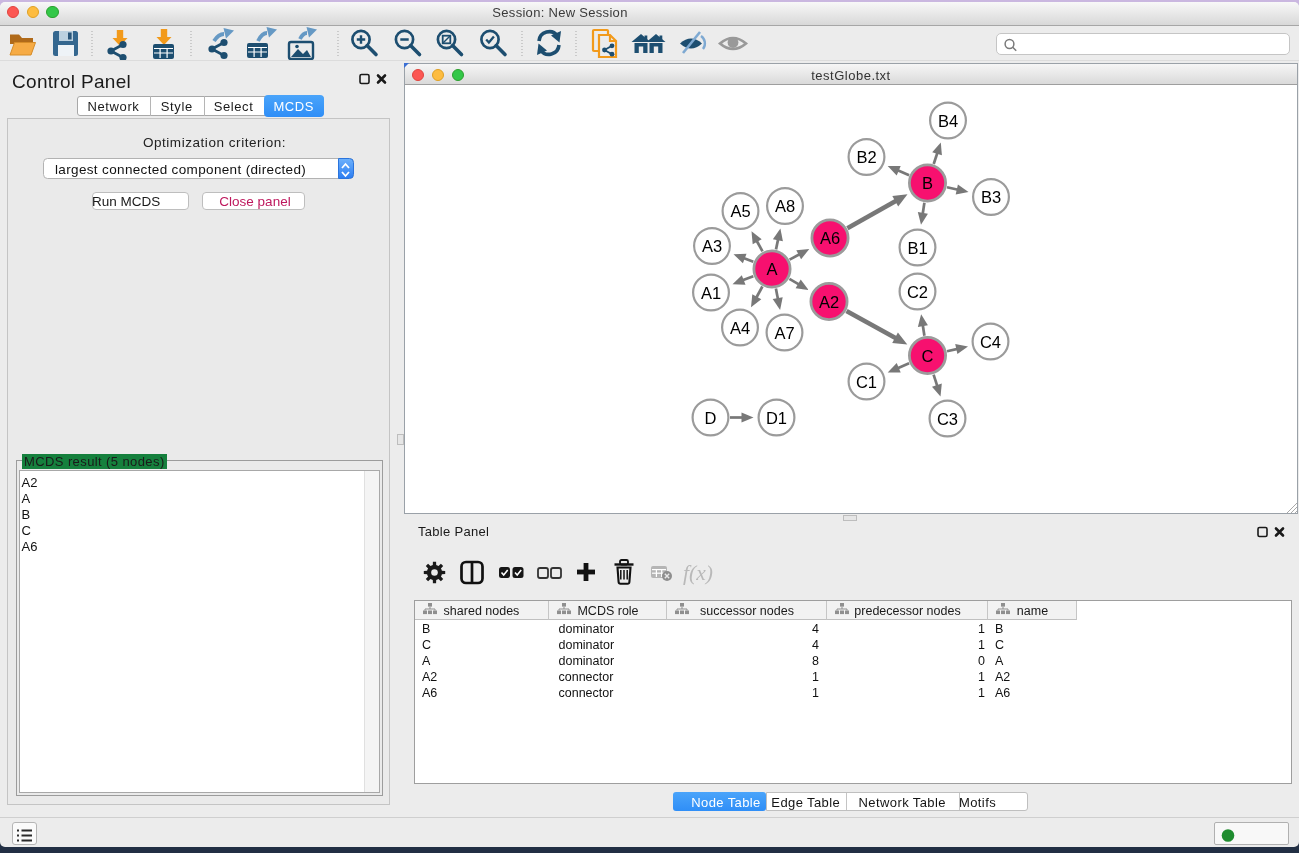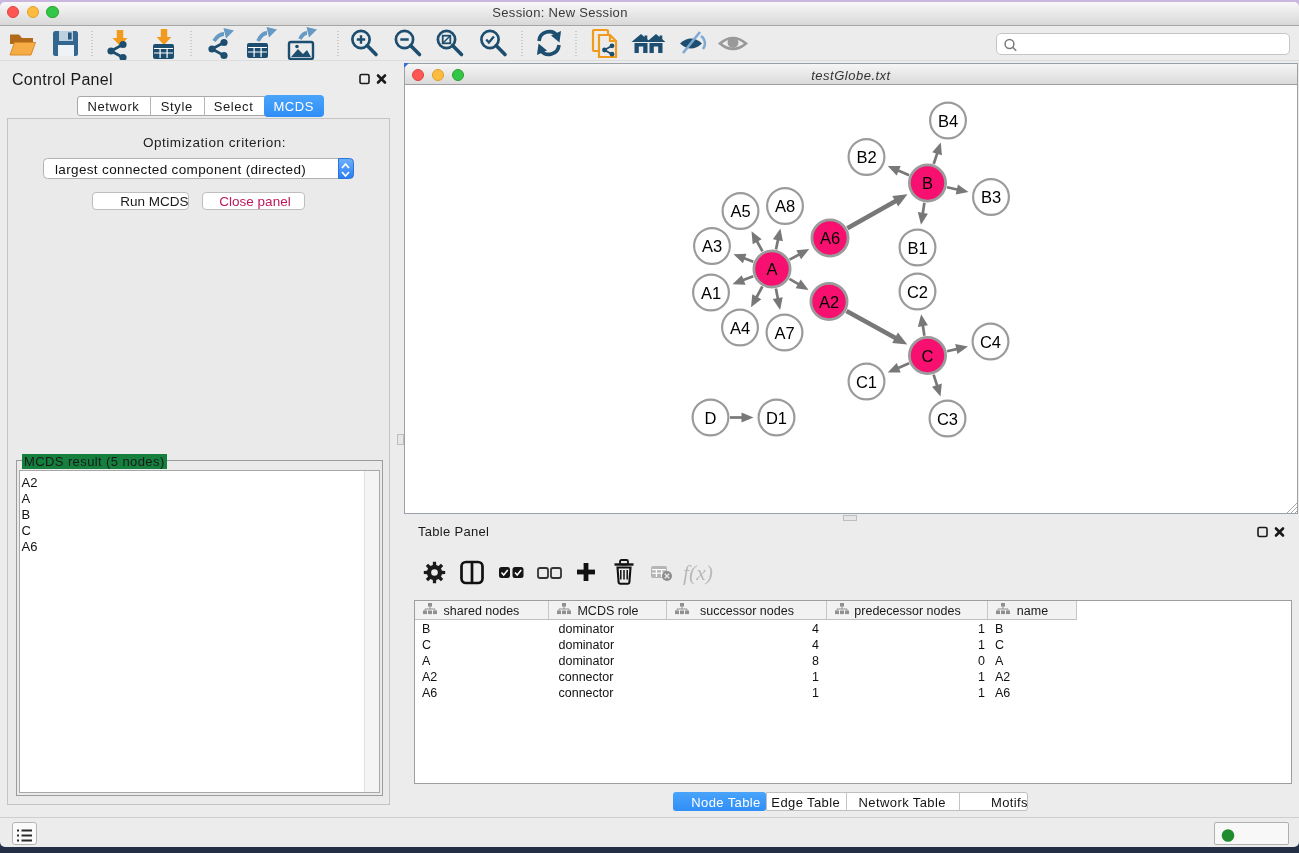--- a/index.html
+++ b/index.html
@@ -90,21 +90,21 @@
       <path d="M701,10 a9,9 0 0 1 2,13" fill="none" stroke="#7ea9d2" stroke-width="2.4"></path>
       <path d="M720,17.5 Q733,6.5 746,17.5 Q733,28.5 720,17.5 z" fill="none" stroke="#999" stroke-width="2.6"></path>
       <circle cx="733" cy="16.5" r="5.4" fill="#999"></circle>
     </svg>
     <div class="ab " style="left:0px;top:58px;width:1299px;height:1px;background:#dcdcdc;"></div>
     <div class="ab " style="left:996px;top:31px;width:294px;height:21.5px;background:#fff;border:1px solid #c5c5c5;border-radius:5px;"></div>
     <svg class="ab" style="left:1002px;top:35px" width="18" height="18" viewBox="0 0 18 18">
       <circle cx="7.5" cy="7" r="4.4" fill="none" stroke="#7a7a7a" stroke-width="1.5"></circle>
       <line x1="10.7" y1="10.2" x2="14.2" y2="13.7" stroke="#7a7a7a" stroke-width="1.5"></line>
     </svg>
-    <div class="ab" style="left:12px;top:68.5px;font-size:16px;letter-spacing:0.3px;color:#1a1a1a;">Control Panel</div>
+    <div class="ab" style="left:12px;top:68.5px;font-size:19px;letter-spacing:0.3px;color:#1a1a1a;">Control Panel</div>
     <svg class="ab" style="left:359px;top:71px" width="32" height="13" viewBox="0 0 32 13">
       <rect x="1" y="1.5" width="9" height="9" rx="1.5" fill="none" stroke="#1a1a1a" stroke-width="1.6"></rect>
       <path d="M19,2.5 l7,7 M26,2.5 l-7,7" stroke="#1a1a1a" stroke-width="2.6" stroke-linecap="round"></path>
     </svg>
     <div class="ab " style="left:77px;top:93.5px;width:246.5px;height:20.5px;background:#fff;border:1px solid #a8a8a8;border-radius:3px;"></div>
     <div class="ab" style="left:77px;top:96.5px;width:73px;text-align:center;font-size:13px;letter-spacing:0.6px;color:#1a1a1a;">Network</div>
     <div class="ab" style="left:150px;top:96.5px;width:53.6px;text-align:center;font-size:13px;letter-spacing:0.6px;color:#1a1a1a;">Style</div>
     <div class="ab " style="left:150px;top:94px;width:1px;height:19.5px;background:#b5b5b5;"></div>
     <div class="ab" style="left:203.6px;top:96.5px;width:59.9px;text-align:center;font-size:13px;letter-spacing:0.6px;color:#1a1a1a;">Select</div>
     <div class="ab " style="left:203.6px;top:94px;width:1px;height:19.5px;background:#b5b5b5;"></div>
@@ -113,39 +113,39 @@
     <div class="ab " style="left:7px;top:116px;width:383px;height:687px;background:#eaeaea;border:1px solid #c4c4c4;"></div>
     <div class="ab" style="left:7px;top:133px;width:415px;text-align:center;font-size:13.5px;letter-spacing:0.55px;color:#222;">Optimization criterion:</div>
     <div class="ab " style="left:42.5px;top:156px;width:311px;height:21px;background:#fff;border:1px solid #b2b2b2;border-radius:4.5px;"></div>
     <div class="ab" style="left:55px;top:159.5px;font-size:13.5px;letter-spacing:0.35px;color:#111;">largest connected component (directed)</div>
     <div class="ab " style="left:337.5px;top:156px;width:16px;height:21px;background:linear-gradient(#6cb0fb,#2d7ef2);border:1px solid #2a74dd;border-radius:0 4.5px 4.5px 0;"></div>
     <svg class="ab" style="left:338px;top:158px" width="15" height="20" viewBox="0 0 15 20">
       <path d="M4,8 l3.5,-4 l3.5,4" fill="none" stroke="#fff" stroke-width="1.8"></path>
       <path d="M4,12 l3.5,4 l3.5,-4" fill="none" stroke="#fff" stroke-width="1.8"></path>
     </svg>
     <div class="ab " style="left:92px;top:189.5px;width:96.5px;height:18px;background:#fff;border:1px solid #bebebe;border-radius:4px;"></div>
-    <div class="ab" style="left:92px;top:192px;width:96.5px;text-align:right;font-size:13.5px;color:#1a1a1a;">Run MCDS</div>
+    <div class="ab" style="left:92px;top:192px;width:96.5px;text-align:left;font-size:13.5px;color:#1a1a1a;">Run MCDS</div>
     <div class="ab " style="left:201.5px;top:189.5px;width:103.5px;height:18px;background:#fff;border:1px solid #bebebe;border-radius:4px;"></div>
     <div class="ab" style="left:201.5px;top:192px;width:107px;text-align:center;font-size:13.5px;color:#be185d;">Close panel</div>
     <div class="ab " style="left:16px;top:458px;width:366.5px;height:335.5px;border:1px solid #9c9c9c;"></div>
     <div class="ab" style="left:22px;top:451.5px;font-size:13px;letter-spacing:0.4px;color:#1a1a1a;background:#15803d;padding:0 2px;">MCDS result (5 nodes)</div>
     <div class="ab " style="left:18.5px;top:468px;width:361.5px;height:323px;background:#fff;border:1px solid #a8a8a8;"></div>
     <div class="ab " style="left:364px;top:469px;width:14.5px;height:321px;background:#f4f4f4;border-left:1px solid #e0e0e0;"></div>
     <div class="ab" style="left:21.5px;top:473px;font-size:13px;line-height:16px;color:#111;">A2<br>A<br>B<br>C<br>A6</div>
     <div class="ab " style="left:396.5px;top:432px;width:7px;height:10.5px;background:#e6e6e6;border:1px solid #bdbdbd;"></div>
     <div class="ab " style="left:842.5px;top:512.5px;width:14px;height:6.5px;background:#e6e6e6;border:1px solid #bdbdbd;"></div>
     <div class="ab " style="left:404px;top:61px;width:894px;height:451px;background:#fff;border:1px solid #9aa1a8;"></div>
     <div class="ab " style="left:405px;top:62px;width:892px;height:21px;background:linear-gradient(#f6f6f6,#dadada);border-bottom:1px solid #9e9e9e;"></div>
     <svg class="ab" style="left:404px;top:61px" width="5" height="5">
       <polygon points="0,0 5,0 0,5" fill="#3b6fd4"></polygon>
     </svg>
     <div class="ab tl" style="left:411.9px;top:66.9px;width:12px;height:12px;background:#fc5753;border:1px solid #e0443e;"></div>
     <div class="ab tl" style="left:431.8px;top:66.9px;width:12px;height:12px;background:#fdbc40;border:1px solid #dfa023;"></div>
     <div class="ab tl" style="left:451.9px;top:66.9px;width:12px;height:12px;background:#33c748;border:1px solid #2ca02e;"></div>
-    <div class="ab" style="left:405px;top:66px;width:892px;text-align:center;font-size:13px;letter-spacing:0.5px;color:#333;font-style:italic;">testGlobe.txt</div>
+    <div class="ab" style="left:405px;top:66px;width:892px;text-align:center;font-size:13px;letter-spacing:0.5px;color:#333;">testGlobe.txt</div>
     <svg class="ab" style="left:405px;top:84px" width="893" height="428" viewBox="0 0 893 428">
       <line x1="348.3" y1="190.2" x2="334.2" y2="195.6" stroke="#787878" stroke-width="2.7"></line>
       <polygon points="327.5,198.2 336.8,189.2 340.5,198.7" fill="#787878"></polygon>
       <line x1="348.3" y1="175.8" x2="335.2" y2="170.8" stroke="#787878" stroke-width="2.7"></line>
       <polygon points="328.5,168.2 341.5,167.8 337.9,177.3" fill="#787878"></polygon>
       <line x1="357.5" y1="165.4" x2="349.9" y2="151.5" stroke="#787878" stroke-width="2.7"></line>
       <polygon points="346.5,145.2 356.7,153.3 347.7,158.2" fill="#787878"></polygon>
       <line x1="371.0" y1="163.4" x2="373.9" y2="149.6" stroke="#787878" stroke-width="2.7"></line>
       <polygon points="375.4,142.5 377.9,155.3 367.9,153.2" fill="#787878"></polygon>
       <line x1="357.4" y1="200.5" x2="349.5" y2="215.0" stroke="#787878" stroke-width="2.7"></line>
@@ -343,21 +343,21 @@
     <div class="ab" style="left:667px;top:683.5px;width:152px;text-align:right;font-size:12.5px;color:#111;">1</div>
     <div class="ab" style="left:827px;top:683.5px;width:158px;text-align:right;font-size:12.5px;color:#111;">1</div>
     <div class="ab" style="left:995px;top:683.5px;font-size:12.5px;color:#111;">A6</div>
     <div class="ab " style="left:766px;top:790px;width:262px;height:18.5px;background:#fff;border:1px solid #bfbfbf;border-radius:0 3px 3px 0;"></div>
     <div class="ab " style="left:845.5px;top:790.5px;width:1px;height:17.5px;background:#c4c4c4;"></div>
     <div class="ab " style="left:959px;top:790.5px;width:1px;height:17.5px;background:#c4c4c4;"></div>
     <div class="ab " style="left:673px;top:789.5px;width:93px;height:19.5px;background:linear-gradient(#4aa4fa,#2f8ef7);border-radius:3px;"></div>
     <div class="ab" style="left:673px;top:792.5px;width:106px;text-align:center;font-size:13px;letter-spacing:0.4px;color:#fff;">Node Table</div>
     <div class="ab" style="left:766px;top:792.5px;width:79.5px;text-align:center;font-size:13px;letter-spacing:0.4px;color:#141414;">Edge Table</div>
     <div class="ab" style="left:845.5px;top:792.5px;width:113.5px;text-align:center;font-size:13px;letter-spacing:0.4px;color:#141414;">Network Table</div>
-    <div class="ab" style="left:959px;top:792.5px;width:69px;text-align:right;font-size:13px;letter-spacing:0.4px;color:#141414;padding-left:17px;">Motifs</div>
+    <div class="ab" style="left:959px;top:792.5px;width:69px;text-align:left;font-size:13px;letter-spacing:0.4px;color:#141414;">Motifs</div>
     <div class="ab " style="left:0px;top:815px;width:1299px;height:1px;background:#cfcfcf;"></div>
     <div class="ab " style="left:12px;top:820px;width:25px;height:23px;background:#fafafa;border:1px solid #b5b5b5;border-radius:3px;"></div>
     <svg class="ab" style="left:16px;top:826px" width="17" height="15" viewBox="0 0 17 15">
       <g stroke="#2a2a2a" stroke-width="1.8">
         <line x1="1" y1="2.5" x2="3" y2="2.5"></line>
         <line x1="5.5" y1="2.5" x2="16" y2="2.5"></line>
         <line x1="1" y1="7.5" x2="3" y2="7.5"></line>
         <line x1="5.5" y1="7.5" x2="16" y2="7.5"></line>
         <line x1="1" y1="12.5" x2="3" y2="12.5"></line>
         <line x1="5.5" y1="12.5" x2="16" y2="12.5"></line>

